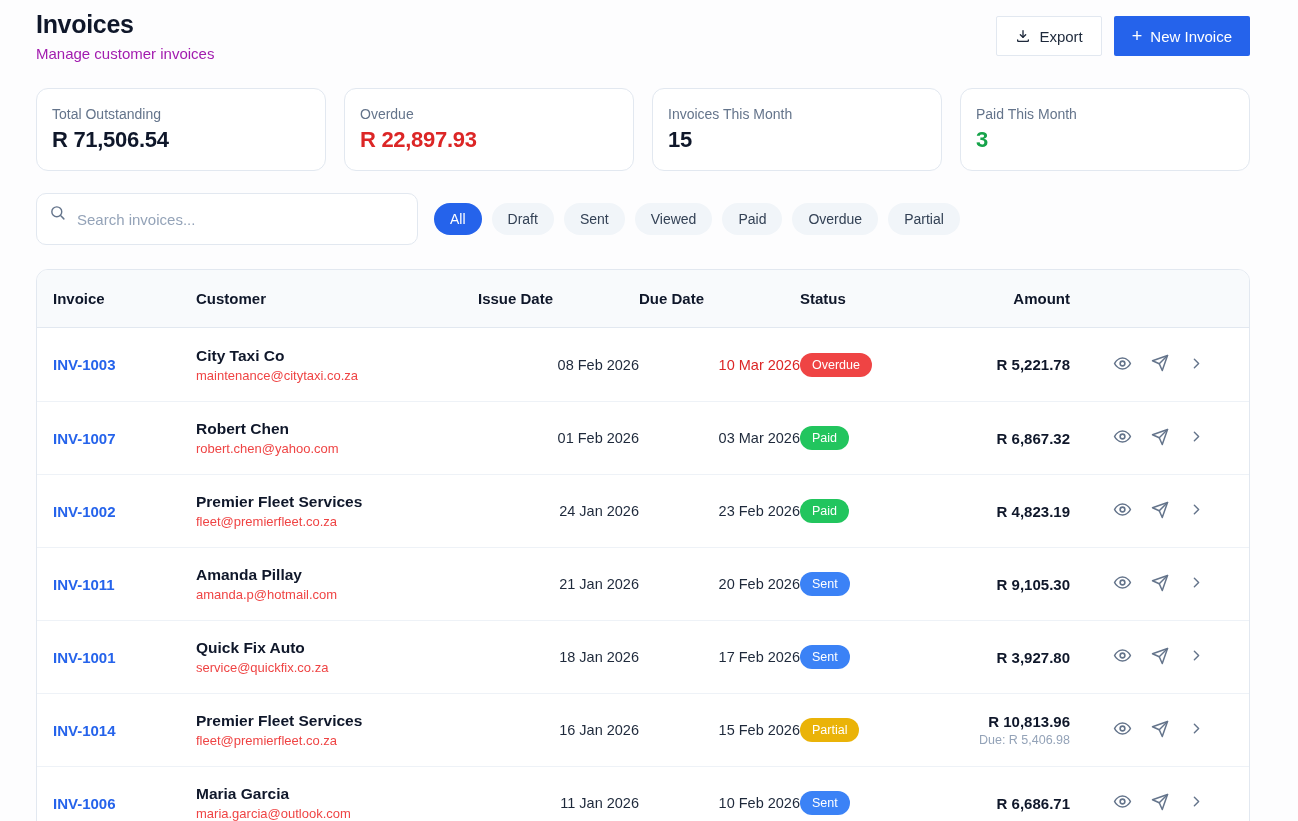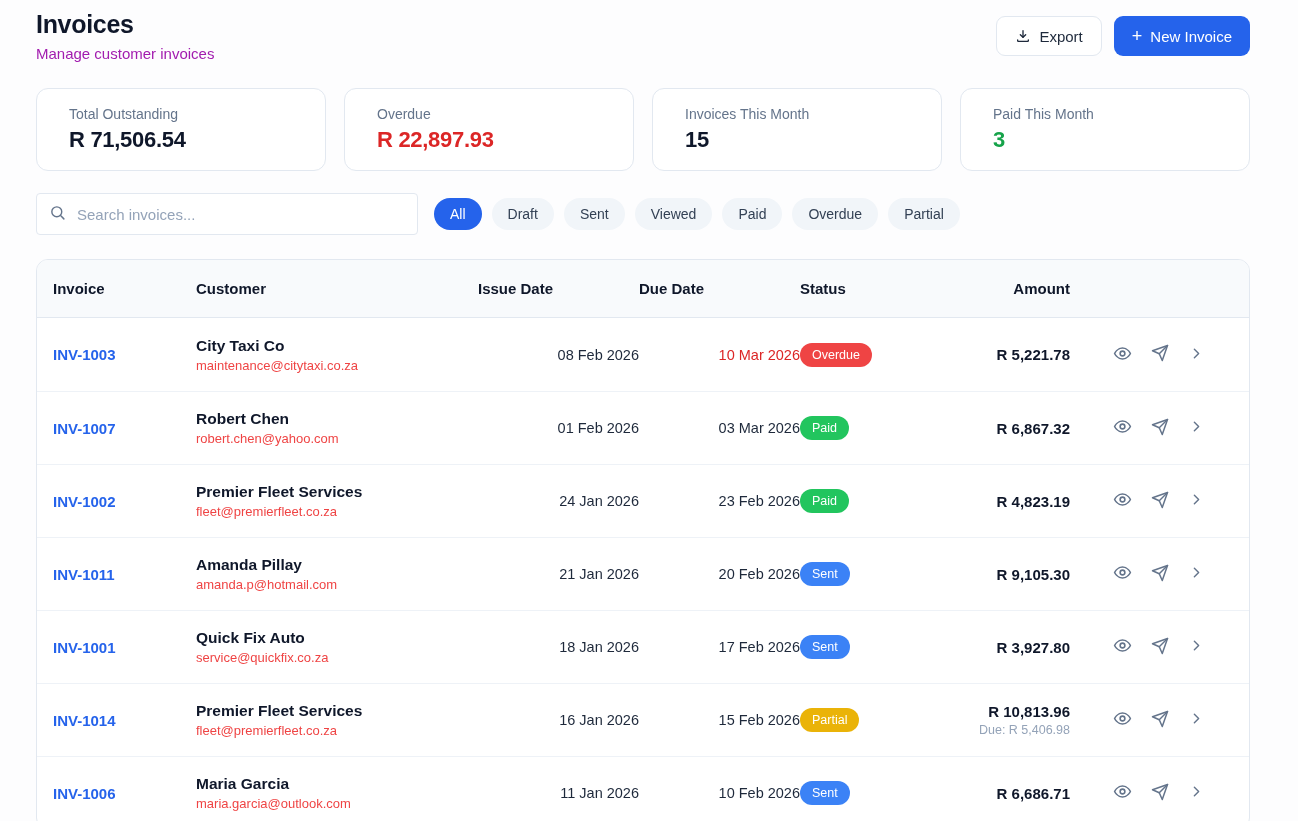--- a/index.html
+++ b/index.html
@@ -10,36 +10,36 @@
     color: #0f172a;
   }
   .page { padding: 10px 48px 0 36px; }
 
   
   .page-header { display: flex; justify-content: space-between; align-items: flex-start; gap: 28px; }
   .page-title { font-size: 25px; font-weight: 700; letter-spacing: -0.3px; }
   .page-subtitle { font-size: 15px; color: #a21caf; margin-top: 6px; }
   .header-actions { display: flex; gap: 12px; margin-top: 6px; }
   .btn { display: inline-flex; align-items: center; gap: 8px; height: 40px; padding: 0 18px;
-         border-radius: 9px; font-size: 15px; font-weight: 500; cursor: pointer; border: none; }
+         border-radius: 2px; font-size: 15px; font-weight: 500; cursor: pointer; border: none; }
   .btn-secondary { background: #fff; border: 1px solid #e2e8f0; color: #1e293b; }
   .btn-primary { background: #2563eb; color: #fff; }
   .btn svg { display: block; }
 
   
   .stats { display: grid; grid-template-columns: repeat(4, 1fr); gap: 18px; margin-top: 26px; }
-  .stat-card { background: #fff; border: 1px solid #e2e8f0; border-radius: 12px; padding: 17px 32px; min-height: 83px; }
+  .stat-card { background: #fff; border: 1px solid #e2e8f0; border-radius: 12px; padding: 17px 15px; min-height: 83px; }
   .stat-label { font-size: 14px; color: #64748b; }
   .stat-value { font-size: 22px; font-weight: 700; margin-top: 5px; letter-spacing: -0.3px; }
 
   
   .controls { display: flex; align-items: center; margin-top: 22px; }
   .search-box { position: relative; width: 382px; }
   .search-box svg { position: absolute; left: 13px; top: 11px; }
-  .search-input { width: 100%; height: 42px; border: 1px solid #e2e8f0; border-radius: 4px;
+  .search-input { width: 100%; height: 52px; border: 1px solid #e2e8f0; border-radius: 10px;
                   padding: 0 12px 0 40px; font-size: 15px; color: #334155; outline: none; background: #fff;
                   font-family: "Liberation Sans", sans-serif; }
   .search-input::placeholder { color: #94a3b8; }
   .chips { display: flex; gap: 10px; margin-left: 16px; align-items: center; }
   .chip { background: #f1f5f9; color: #334155; padding: 8px 16px; border-radius: 999px;
           font-size: 14px; font-weight: 500; cursor: pointer; white-space: nowrap; }
   .chip.chip-active { background: #2563eb; color: #fff; }
 
   
   .table-card { margin-top: 24px; background: #fff; border: 1px solid #e2e8f0; border-radius: 12px; overflow: hidden; }

